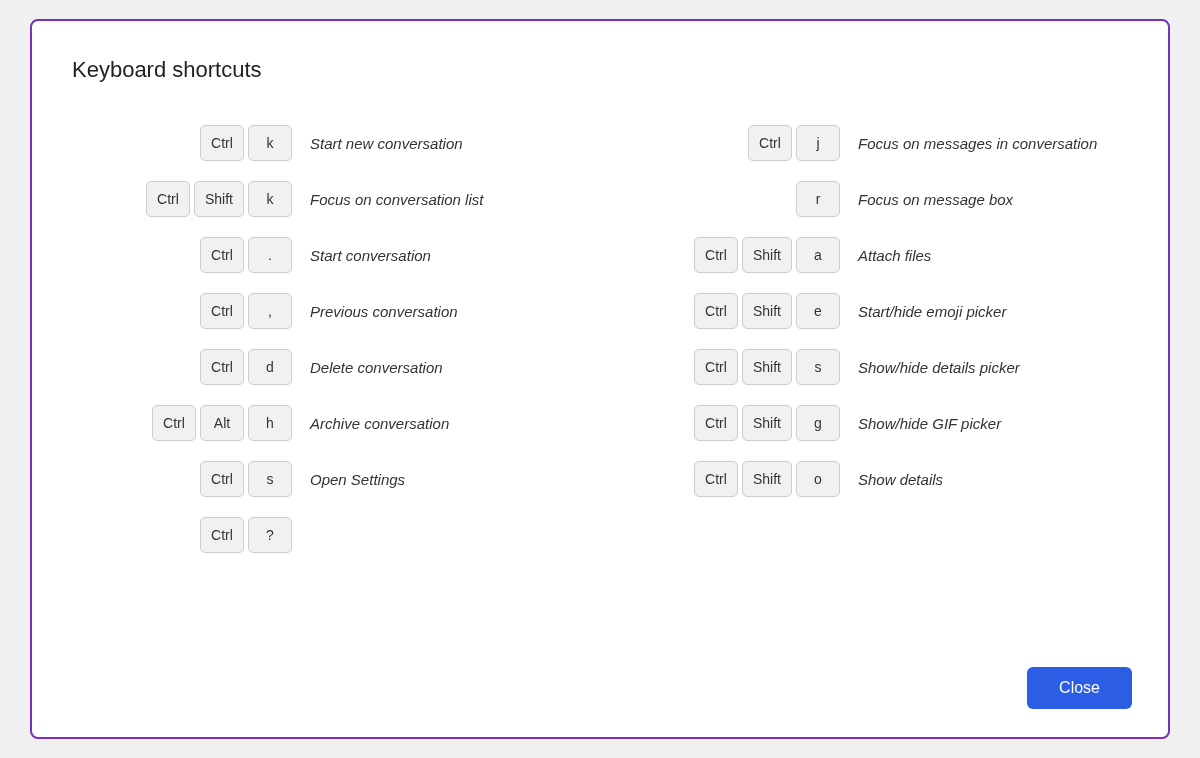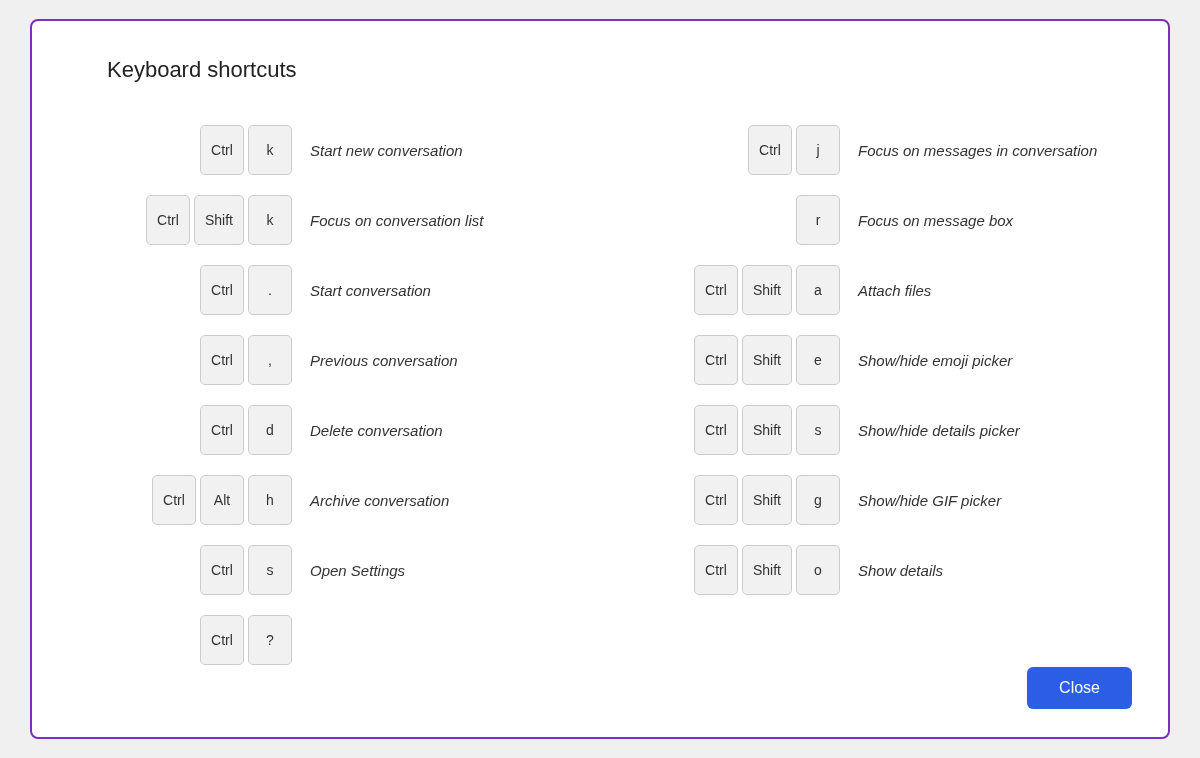--- a/index.html
+++ b/index.html
@@ -18,21 +18,20 @@
       width: 1140px;
       min-height: 720px;
       padding: 36px 40px 32px 40px;
       position: relative;
     }
     .dialog-title {
       font-size: 22px;
       font-weight: 500;
       color: #222;
       margin-bottom: 32px;
-      margin-left: 35px;
     }
     .shortcuts-grid {
       display: grid;
       grid-template-columns: 1fr 1fr;
       gap: 0 40px;
     }
     .shortcut-row {
       display: flex;
       align-items: center;
       padding: 10px 0;
@@ -50,21 +49,21 @@
       align-items: center;
       justify-content: center;
       background: #f1f1f1;
       border: 1px solid #ccc;
       border-radius: 5px;
       padding: 4px 10px;
       font-size: 14px;
       font-weight: 500;
       color: #333;
       min-width: 44px;
-      height: 50px;
+      height: 36px;
     }
     .shortcut-desc {
       font-size: 15px;
       color: #333;
       margin-left: 18px;
       flex: 1;
       font-style: italic;
     }
     .close-btn {
       position: absolute;
@@ -169,21 +168,21 @@
             <span class="key">a</span>
           </div>
           <span class="shortcut-desc">Attach files</span>
         </div>
         <div class="shortcut-row">
           <div class="keys-area">
             <span class="key">Ctrl</span>
             <span class="key">Shift</span>
             <span class="key">e</span>
           </div>
-          <span class="shortcut-desc">Show/hide emoji picker</span>
+          <span class="shortcut-desc">Start/hide emoji picker</span>
         </div>
         <div class="shortcut-row">
           <div class="keys-area">
             <span class="key">Ctrl</span>
             <span class="key">Shift</span>
             <span class="key">s</span>
           </div>
           <span class="shortcut-desc">Show/hide details picker</span>
         </div>
         <div class="shortcut-row">

